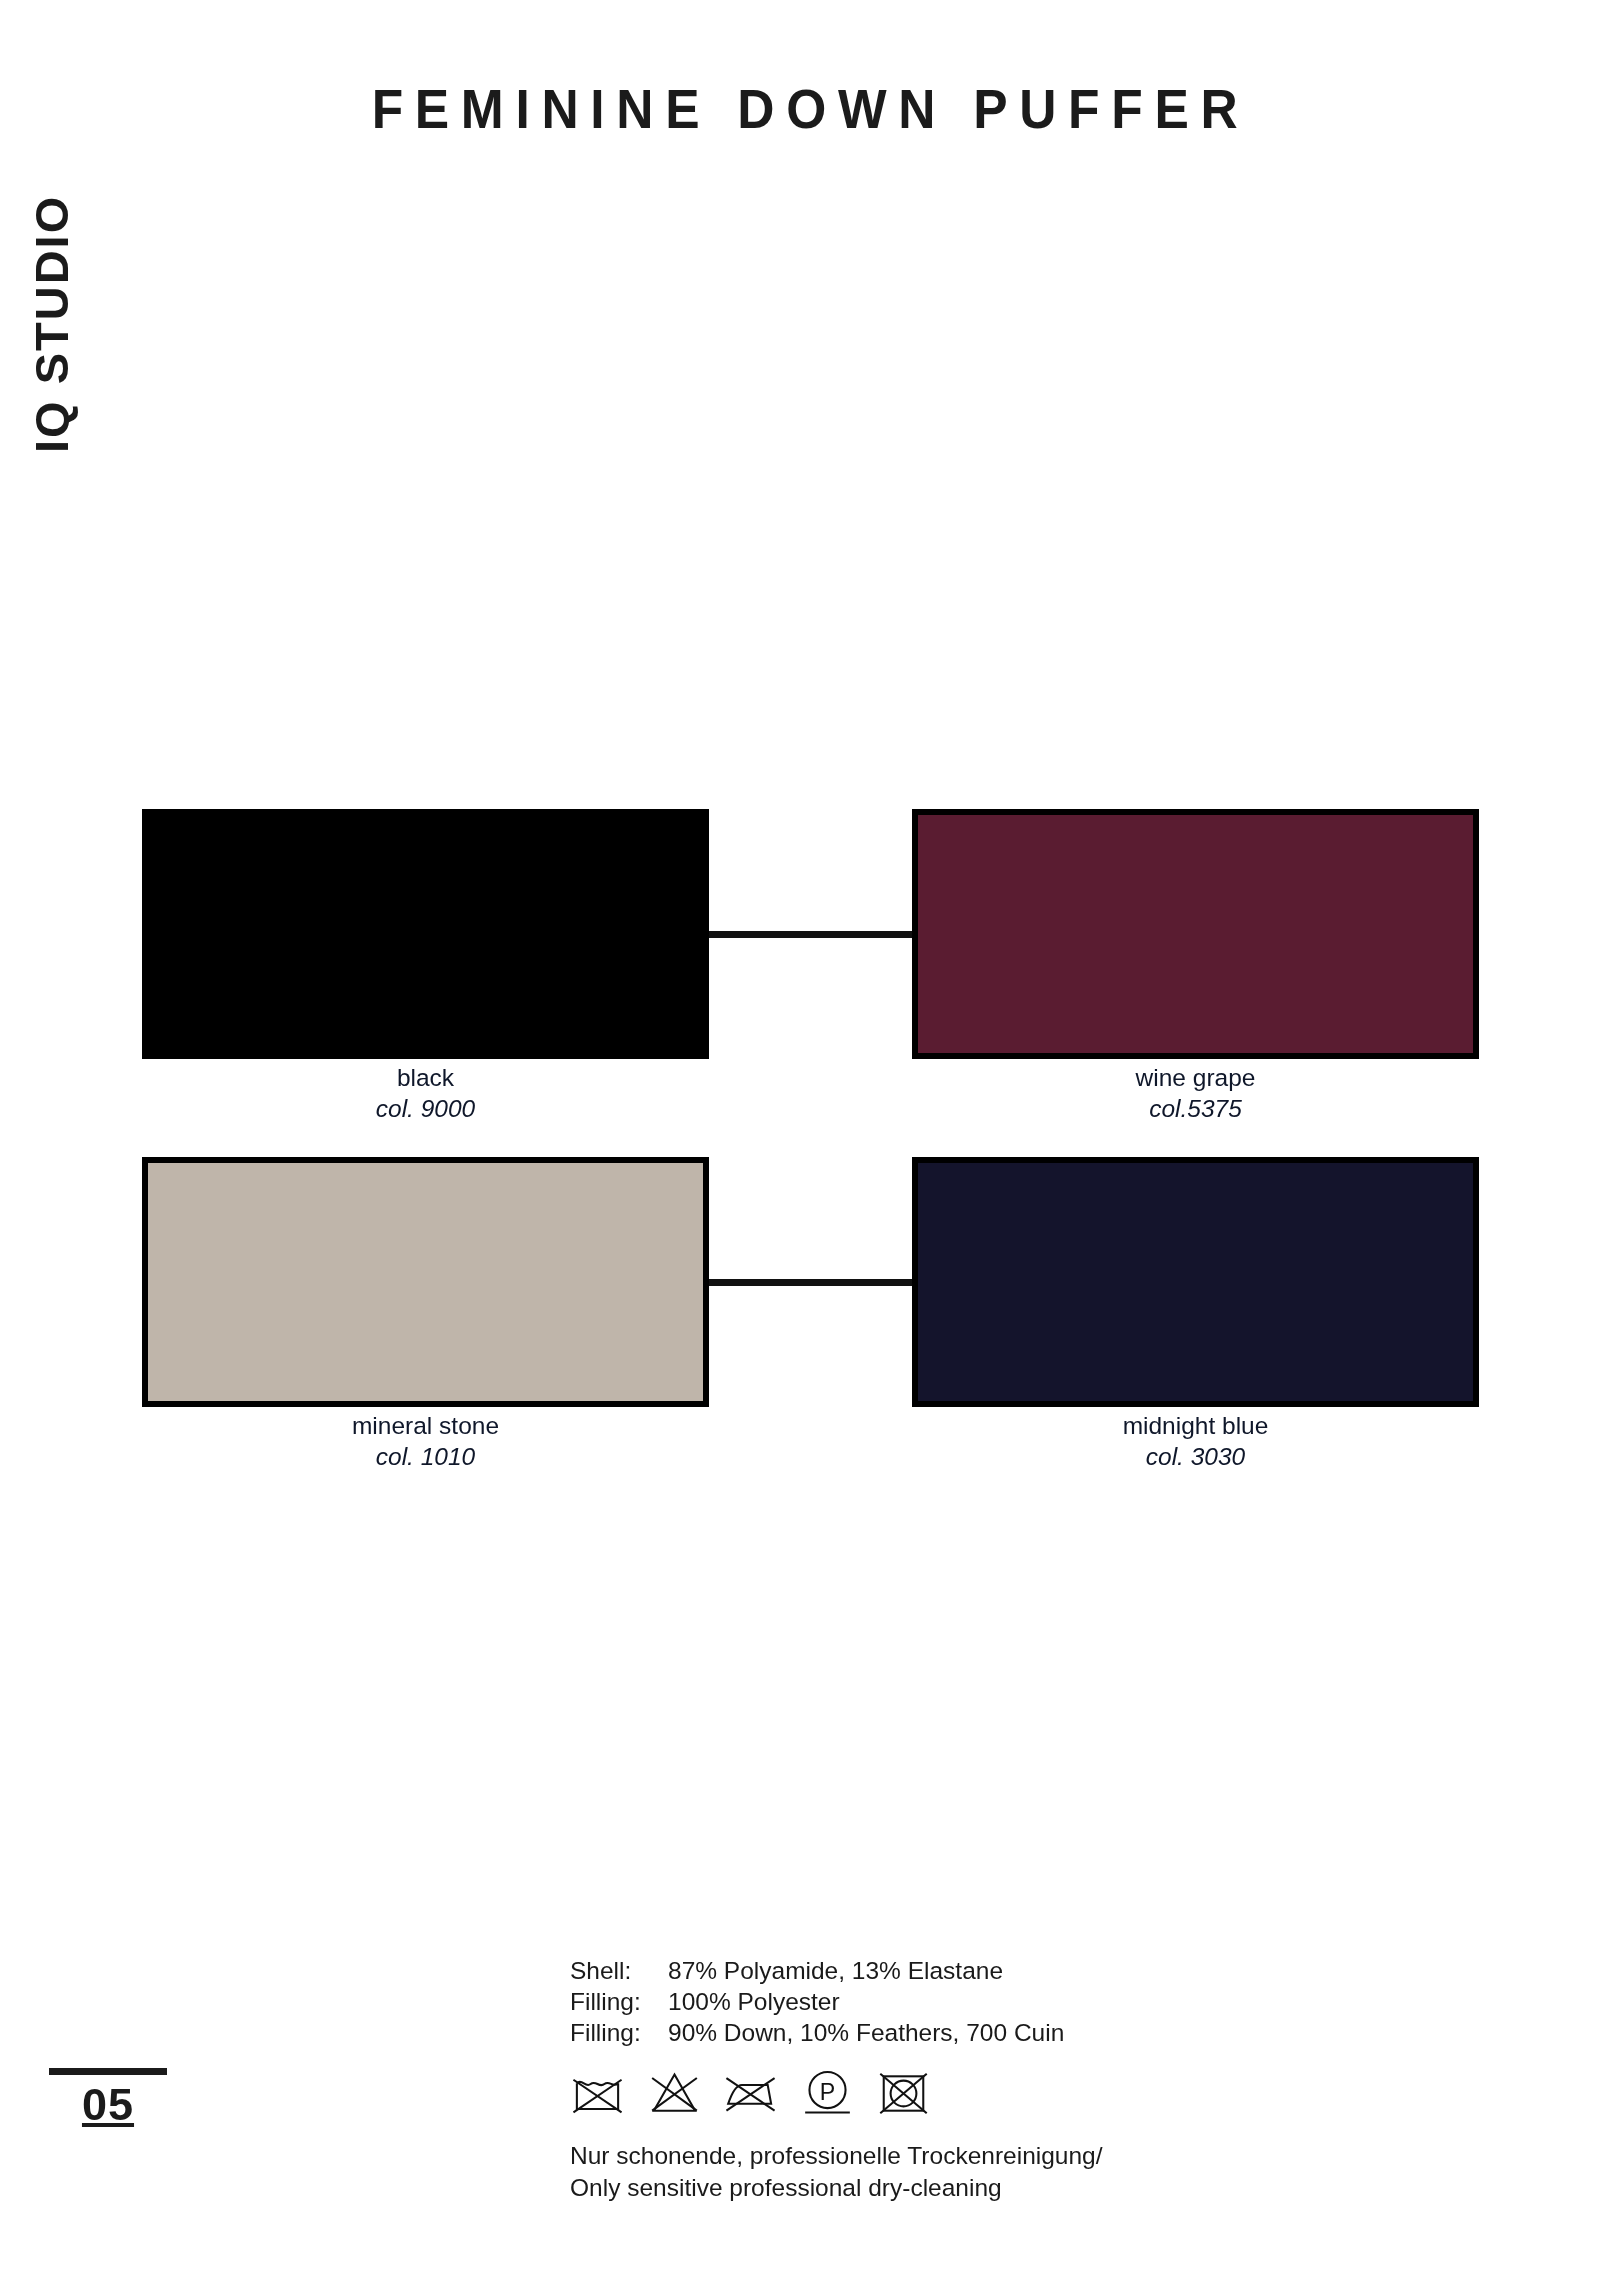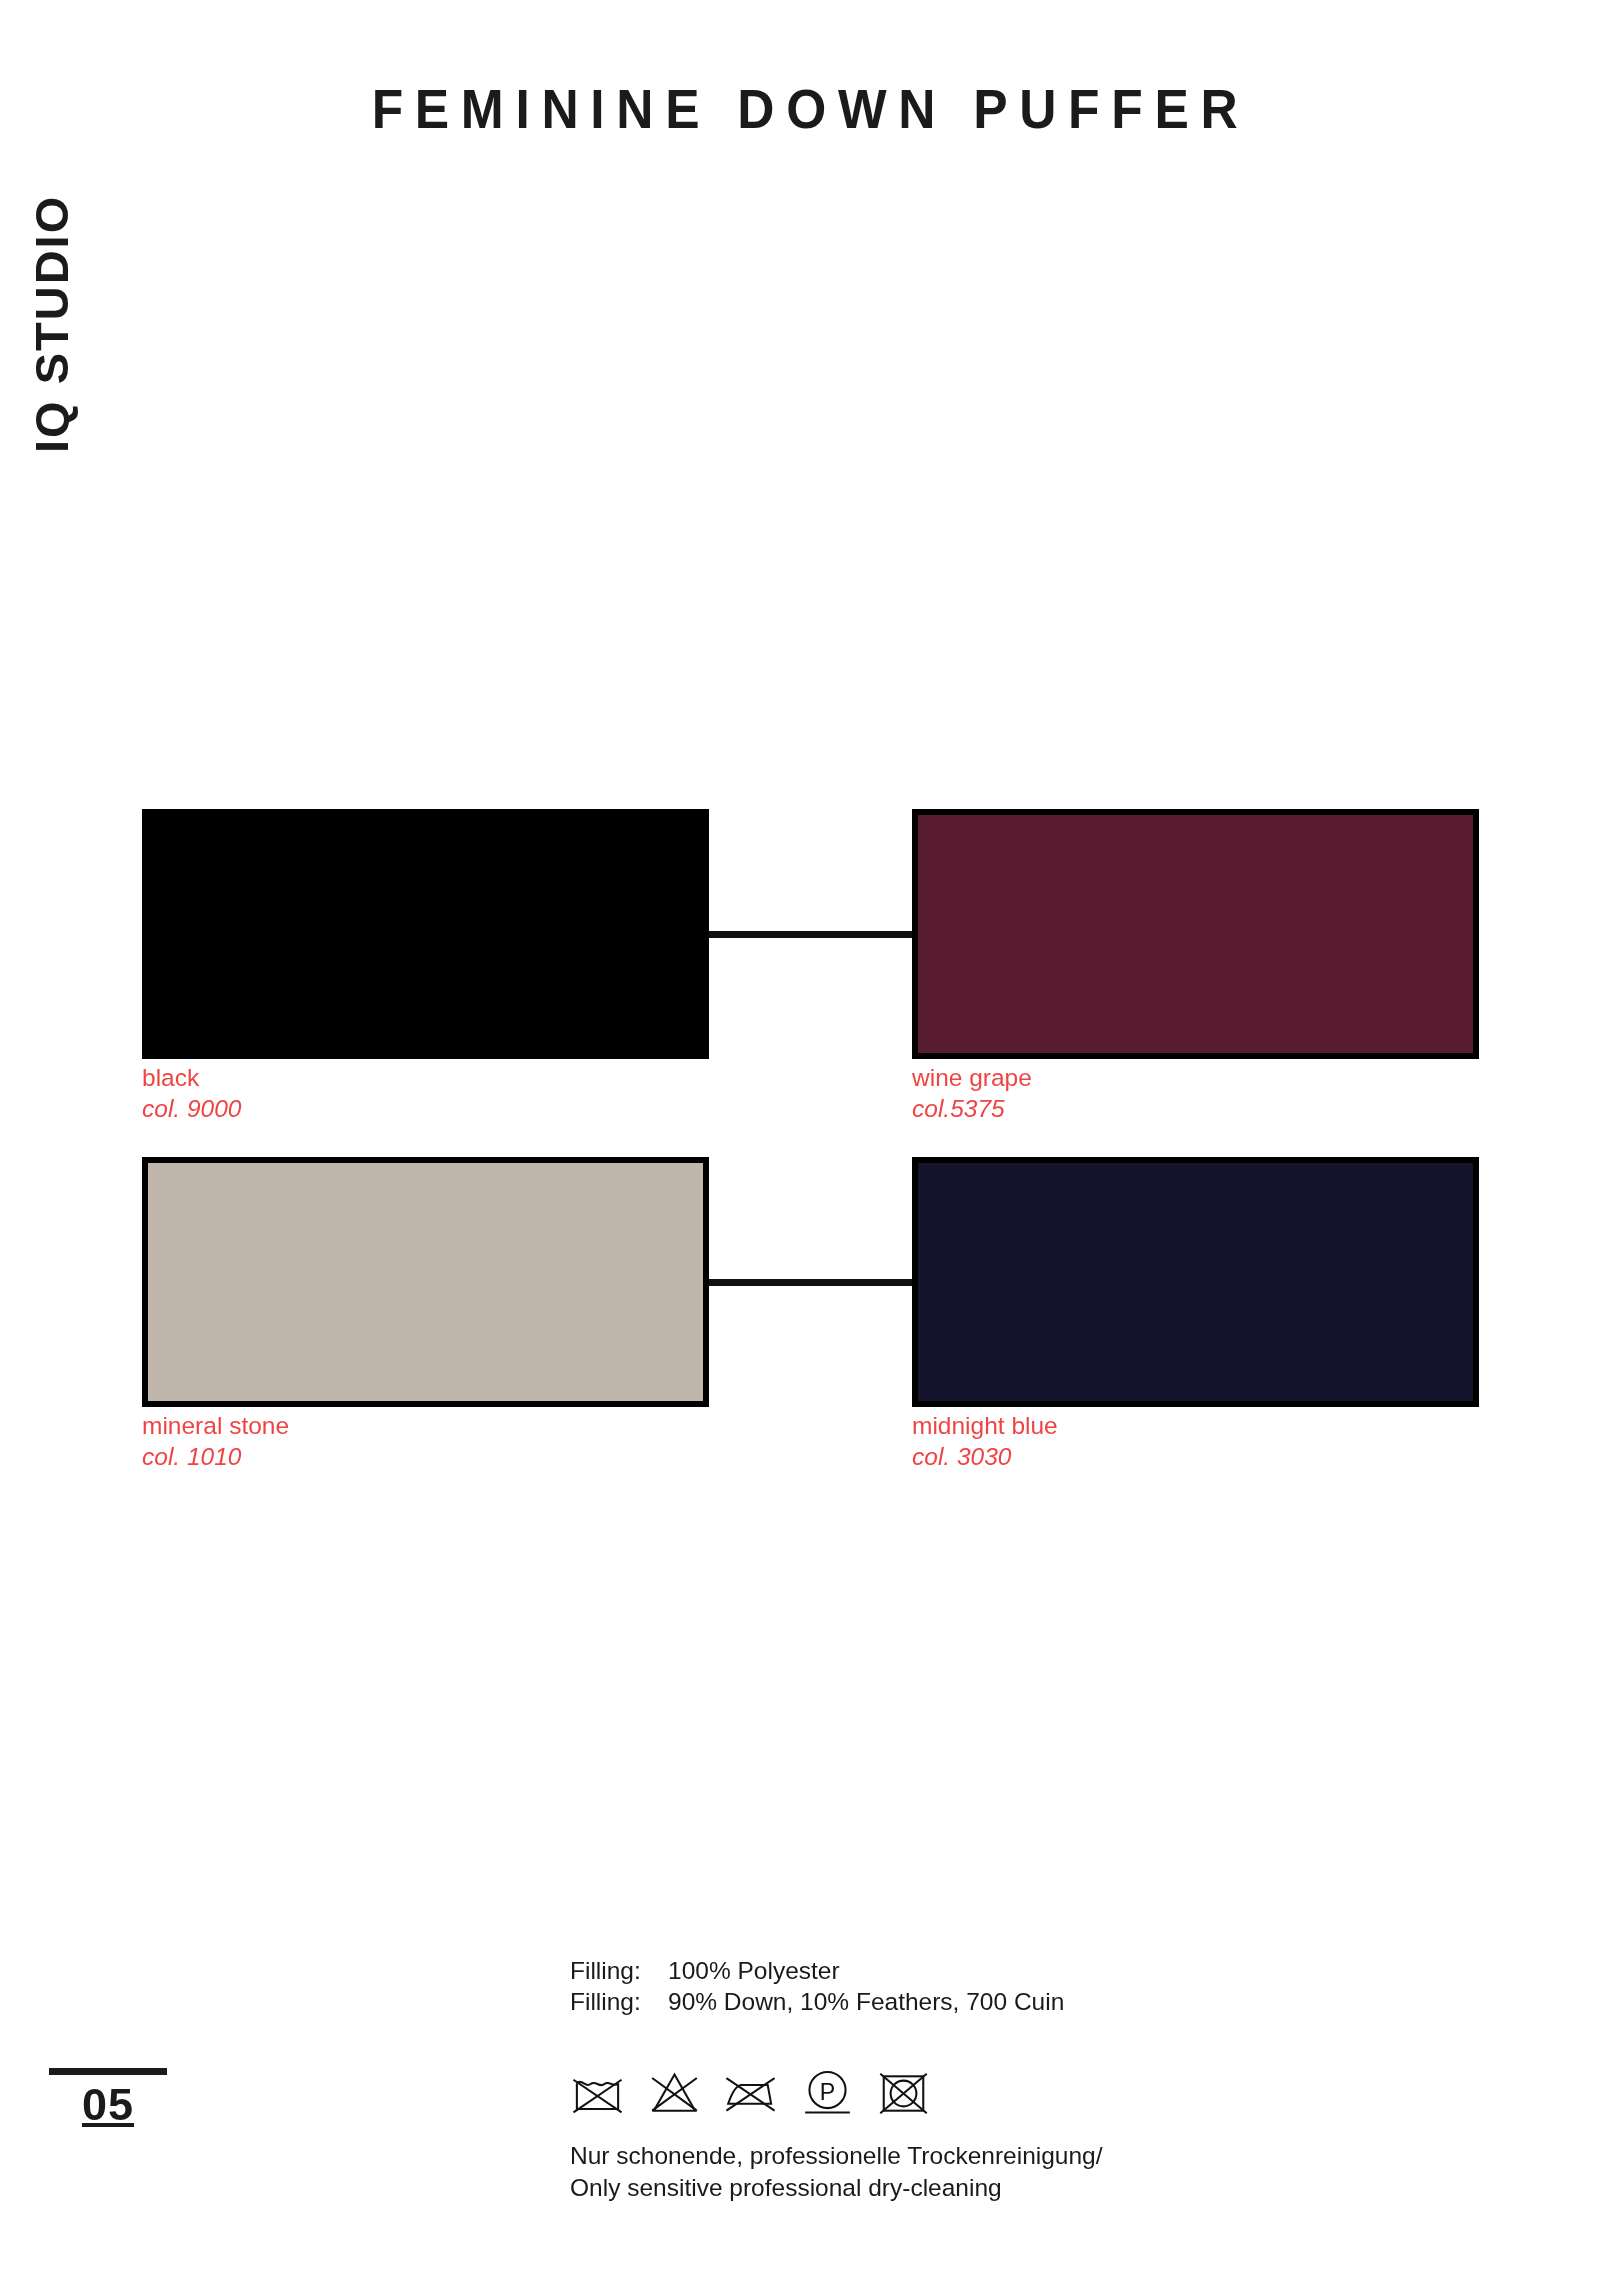--- a/index.html
+++ b/index.html
@@ -82,24 +82,24 @@
   }
   .swatch-box.no-border {
     border: none;
   }
 
   .swatch-caption {
     position: absolute;
     left: 0;
     top: 253px;
     width: 100%;
-    text-align: left;
+    text-align: center;
     font-size: 24.5px;
     line-height: 31px;
-    color: #ef4444;
+    color: #0f172a;
   }
   .swatch-caption .name { display: block; }
   .swatch-caption .code { display: block; font-style: italic; }
 
   
   .connector {
     position: absolute;
     height: 6.9px;
     background: #111111;
     left: 709px;
@@ -221,20 +221,24 @@
     <div class="connector row-bottom"></div>
   </div>
 
   <div class="page-number-wrap">
     <div class="page-rule"></div>
     <div class="page-number">05</div>
   </div>
 
   <div class="composition">
     <div class="comp-row">
+      <div class="comp-label">Shell:</div>
+      <div class="comp-value">87% Polyamide, 13% Elastane</div>
+    </div>
+    <div class="comp-row">
       <div class="comp-label">Filling:</div>
       <div class="comp-value">100% Polyester</div>
     </div>
     <div class="comp-row">
       <div class="comp-label">Filling:</div>
       <div class="comp-value">90% Down, 10% Feathers, 700 Cuin</div>
     </div>
   </div>
 
   <div class="care-symbols">

